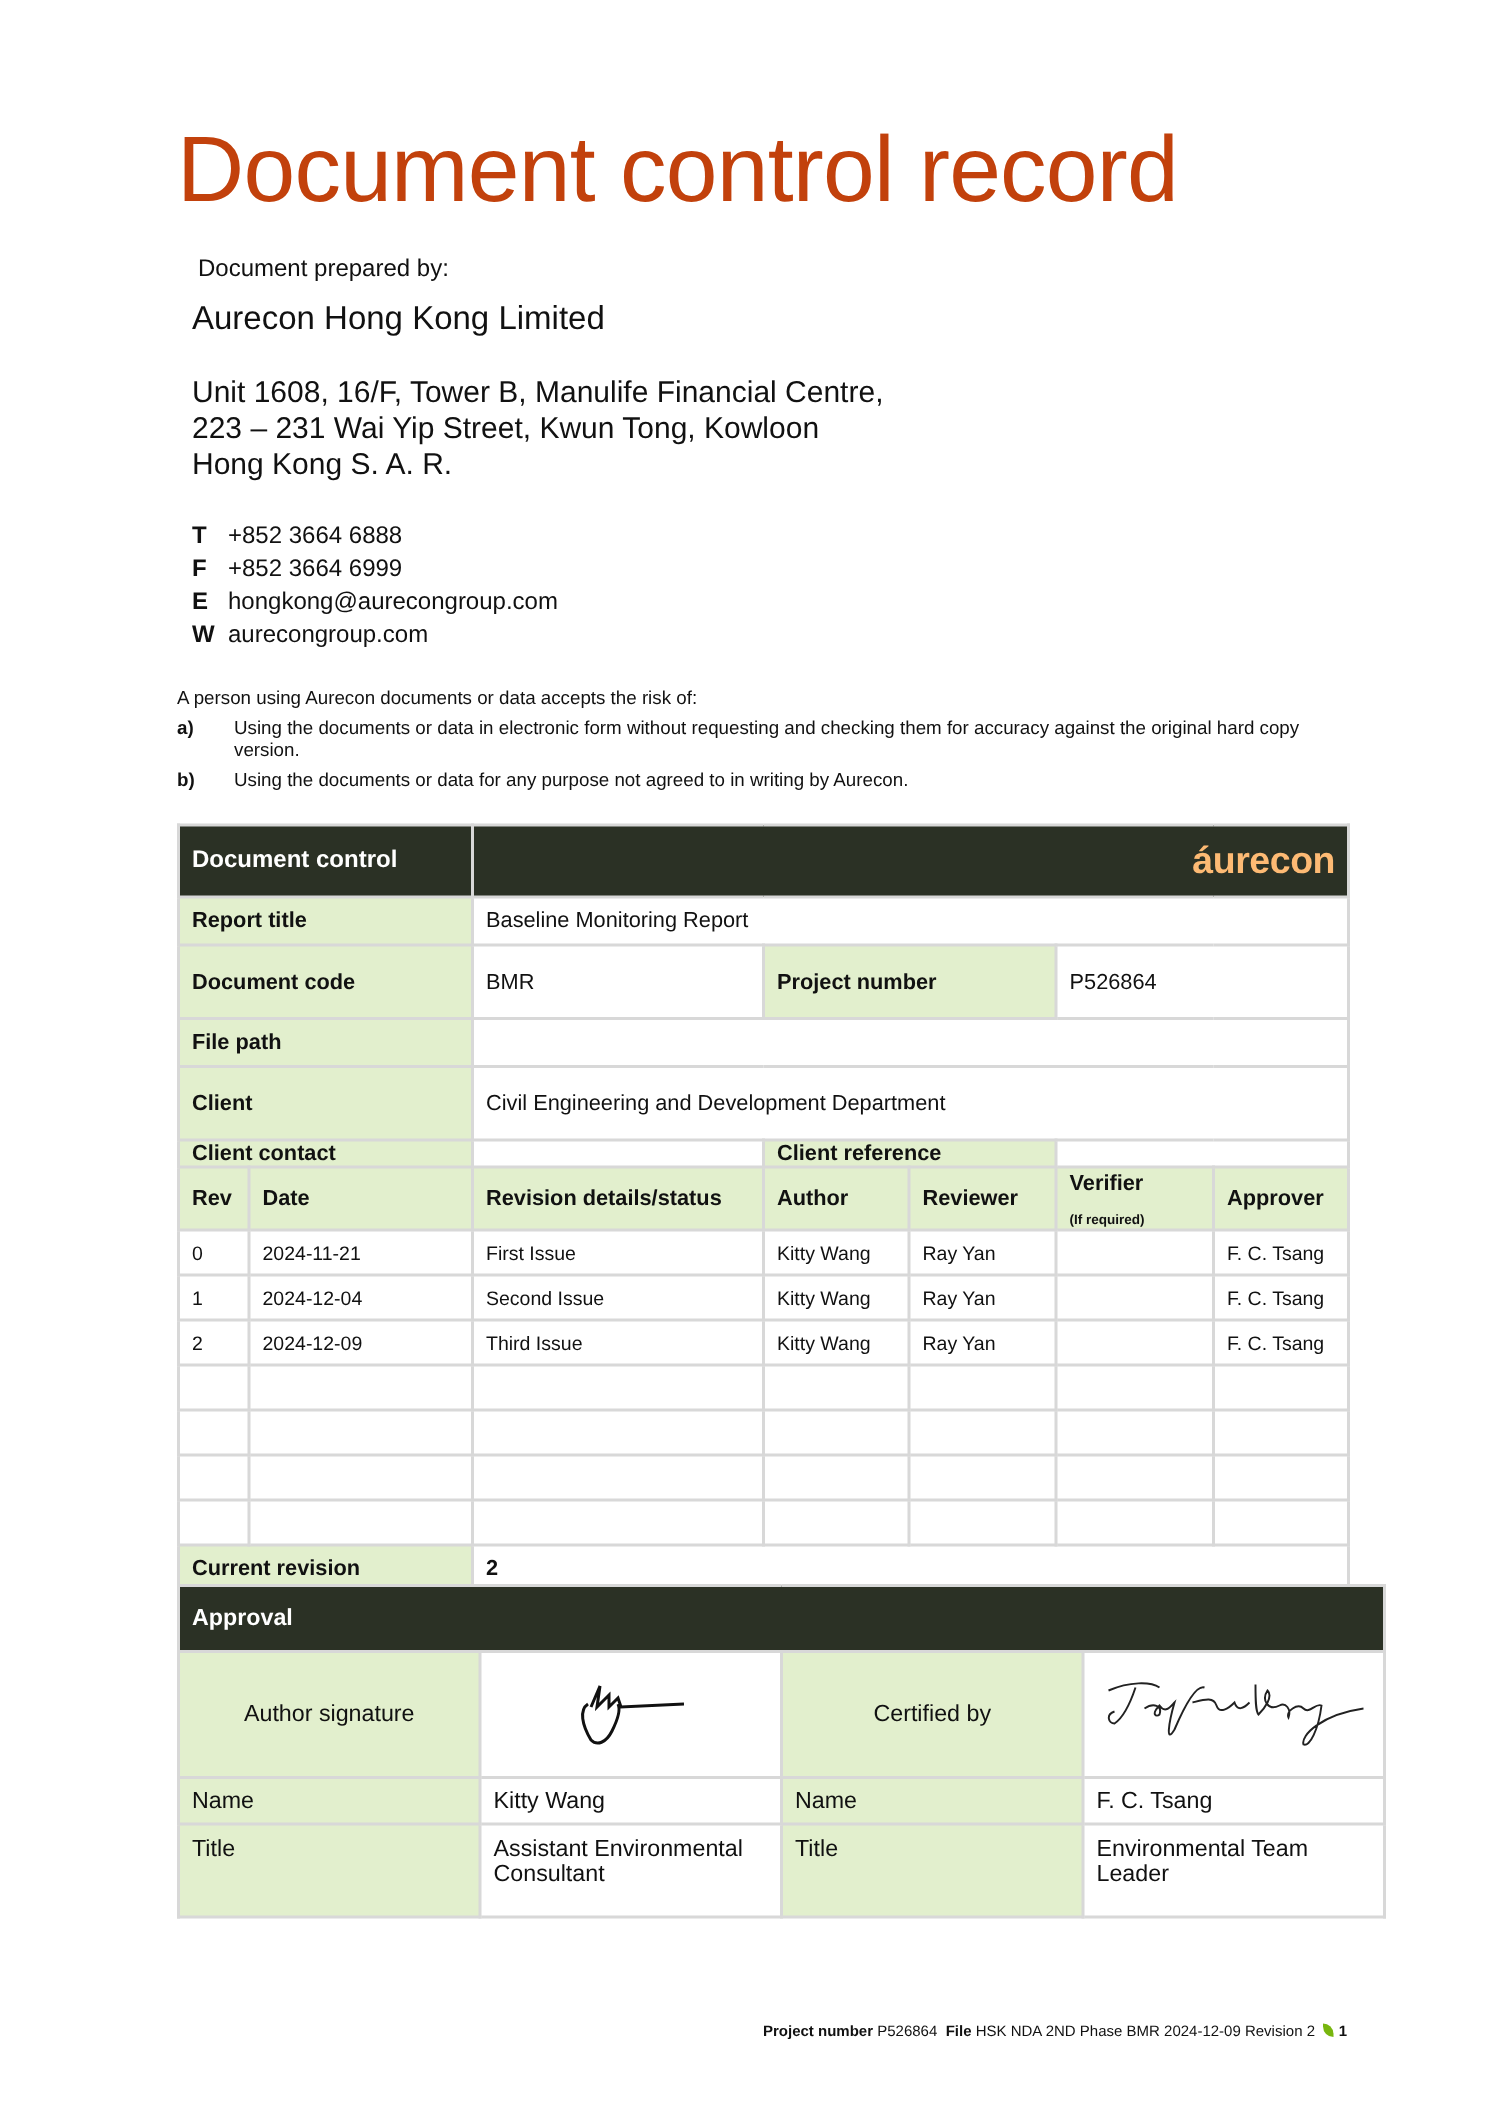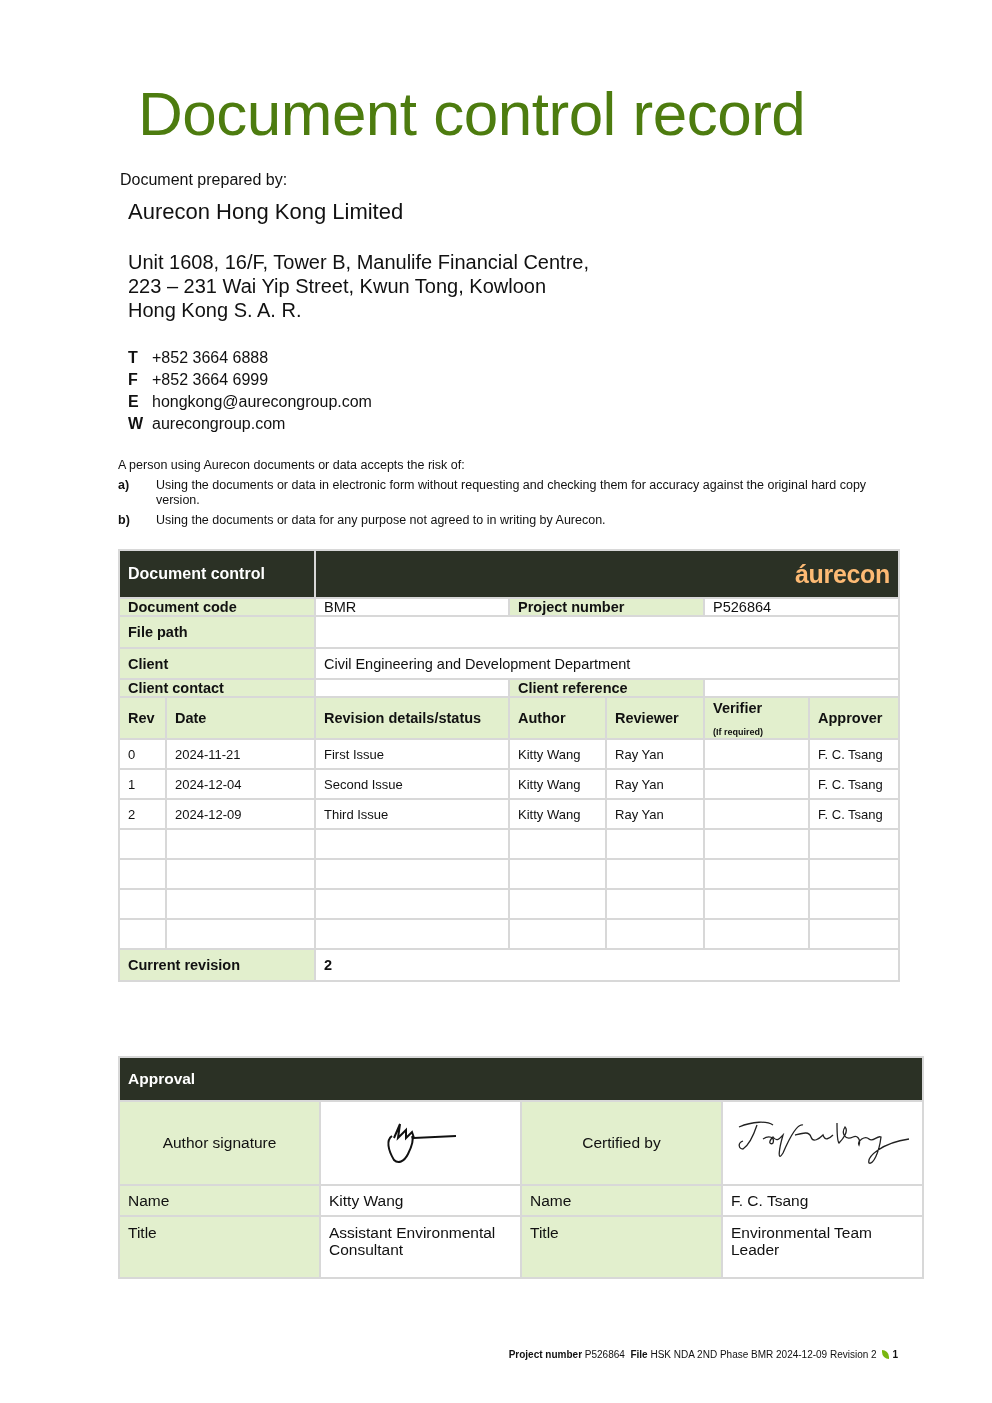--- a/index.html
+++ b/index.html
@@ -1,21 +1,21 @@
 <!DOCTYPE html>
 <html><head>
 <meta charset="utf-8">
 <style>
   * { box-sizing: border-box; margin: 0; padding: 0; }
   html, body { width: 992px; height: 1403px; background: #ffffff; }
   body { position: relative; font-family: "Liberation Sans", sans-serif; color: #111; overflow: hidden; }
 
-  .title { position: absolute; left: 118px; top: 78px; font-size: 62px; color: #4d7c0f; font-weight: normal; letter-spacing: -0.5px; line-height: 72px; white-space: nowrap; margin-left: 20px; }
-
-  .prep { position: absolute; left: 120px; top: 171px; font-size: 16px; line-height: 18px; text-align: right; }
+  .title { position: absolute; left: 118px; top: 78px; font-size: 62px; color: #c2410c; font-weight: normal; letter-spacing: -0.5px; line-height: 72px; white-space: nowrap; }
+
+  .prep { position: absolute; left: 132px; top: 171px; font-size: 16px; line-height: 18px; text-align: right; }
   .company { position: absolute; left: 128px; top: 203px; font-size: 22px; font-weight: normal; line-height: 18px; }
   .address { position: absolute; left: 128px; top: 250px; font-size: 20px; line-height: 24px; }
   .contacts { position: absolute; left: 128px; top: 347px; font-size: 16px; line-height: 22px; }
   .contacts .row { display: flex; }
   .contacts .key { width: 24px; font-weight: bold; }
 
   .disclaimer { position: absolute; left: 118px; top: 458px; width: 780px; font-size: 12.5px; line-height: 15px; }
   .disclaimer .item { display: flex; margin-top: 5px; }
   .disclaimer .item .lbl { width: 38px; font-weight: bold; flex: none; }
 
@@ -92,31 +92,35 @@
       <col style="width:105px">
       <col style="width:90px">
   </colgroup>
   <tbody>
       <tr style="height:48px">
     <td colspan="2" class="hdr">Document control</td>
     <td colspan="5" class="hdr">
           <span class="logo">áurecon</span>
         </td>
   </tr>
-  <tr style="height:18px">
+  <tr style="height:32px">
+    <td colspan="2" class="g b">Report title</td>
+    <td colspan="5">Baseline Monitoring Report</td>
+  </tr>
+  <tr style="height:49px">
     <td colspan="2" class="g b">Document code</td>
     <td>BMR</td>
     <td colspan="2" class="g b">Project number</td>
     <td colspan="2">P526864</td>
   </tr>
   <tr style="height:32px">
     <td colspan="2" class="g b">File path</td>
     <td colspan="5"></td>
   </tr>
-  <tr style="height:31px">
+  <tr style="height:49px">
     <td colspan="2" class="g b">Client</td>
     <td colspan="5">Civil Engineering and Development Department</td>
   </tr>
   <tr style="height:16px">
     <td colspan="2" class="g b">Client contact</td>
     <td></td>
     <td colspan="2" class="g b">Client reference</td>
     <td colspan="2"></td>
   </tr>
   <tr style="height:42px">

